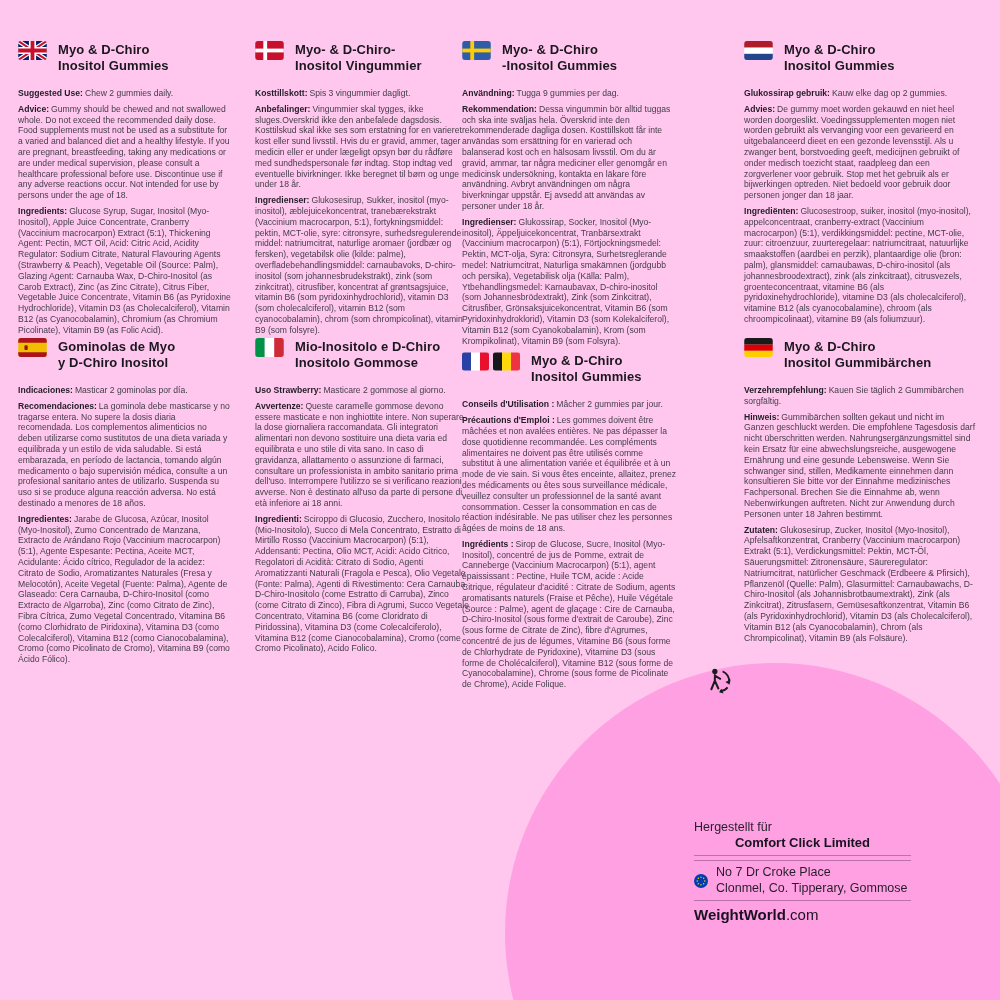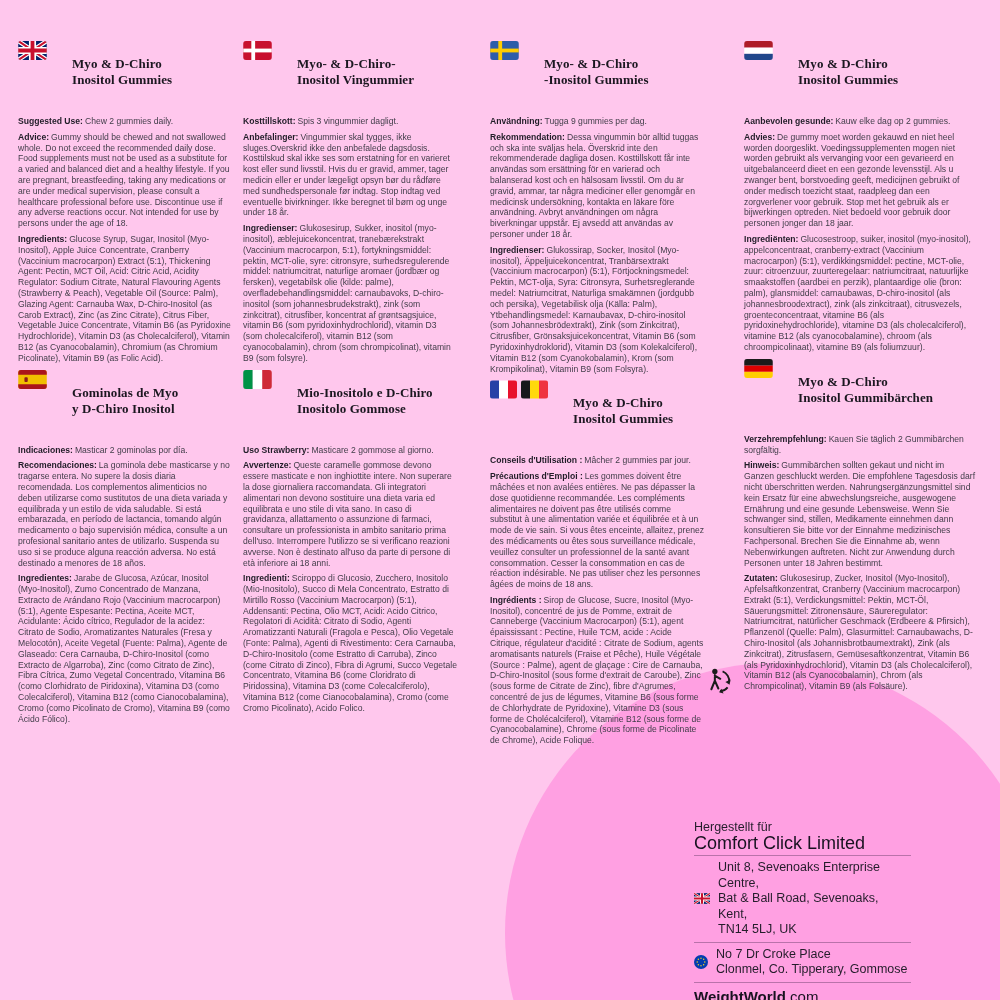--- a/index.html
+++ b/index.html
@@ -1,33 +1,33 @@
 <!DOCTYPE html>
 <html><head>
 <meta charset="utf-8">
 <style>
   html,body{margin:0;padding:0;background:#e9e9e9;}
   .page{position:relative;width:1000px;height:1000px;overflow:hidden;background:#ffc7ed;
         font-family:"Liberation Sans",sans-serif;-webkit-font-smoothing:antialiased;}
   .circle{position:absolute;left:505px;top:663px;width:540px;height:540px;border-radius:50%;background:#ffa0e2;}
   .col{position:absolute;top:40px;width:214px;}
-  .col1{left:18px;} .col2{left:243px;} .col3{left:490px;} .col4{left:744px;width:232px;}
+  .col1{left:18px;} .col2{left:255px;} .col3{left:462px;} .col4{left:744px;width:232px;}
   .lang-block{display:block;}
   .row1{min-height:297px;}
   .lang-header{display:flex;align-items:flex-start;gap:9px;margin:0 0 12px 0;}
   .flags{display:flex;gap:4px;flex:0 0 auto;padding-top:1px;}
   .flag{display:block;border-radius:3px;overflow:hidden;line-height:0;}
   .flag svg{display:block;}
-  h2{margin:16px;font-size:13px;line-height:16px;font-weight:bold;color:#1b1720;letter-spacing:.1px;font-family:Liberation Serif, serif;}
+  h2{margin:2px;font-size:13px;line-height:16px;font-weight:bold;color:#1b1720;letter-spacing:.1px;}
   p.sec{margin:0 0 5px 0;font-size:8.6px;line-height:10.8px;color:#413d49;}
   p.sec b{color:#211d28;margin-right:2px;}
   .triman{position:absolute;left:704px;top:666px;line-height:0;}
   .footer{position:absolute;left:694px;top:820px;width:217px;color:#241d2b;}
   .made-for{font-size:12.5px;line-height:15px;}
-  .company{font-size:18px;line-height:16px;font-weight:normal;color:#181220;}
+  .company{font-size:13px;line-height:16px;font-weight:bold;color:#181220;text-align:center;}
   .sep{border-top:1px solid rgba(70,40,80,.38);margin:4px 0;height:0;}
   .addr-row{display:flex;align-items:center;gap:8px;}
   .addr{font-size:12.5px;line-height:15.5px;}
   .mini-flag{display:block;border-radius:2px;overflow:hidden;line-height:0;flex:0 0 auto;}
   .mini-flag svg{display:block;}
   .brand{font-size:15px;line-height:18px;margin-top:5px;color:#181220;}
   .brand b{font-weight:bold;}
 </style>
 </head>
 <body>
@@ -163,21 +163,21 @@
             <span class="flag">
               <svg viewBox="0 0 60 40" width="29" height="19">
                 <rect width="60" height="14" fill="#AE1C28"></rect>
                 <rect y="14" width="60" height="13" fill="#fff"></rect>
                 <rect y="27" width="60" height="13" fill="#21468B"></rect>
               </svg>
             </span>
           </span>
         <h2><span>Myo &amp; D-Chiro</span><br><span>Inositol Gummies</span></h2>
       </div>
-      <p class="sec"><b>Aanbevolen gesunde:</b><span>Kauw elke dag op 2 gummies.</span></p>
+      <p class="sec"><b>Glukossirap gebruik:</b><span>Kauw elke dag op 2 gummies.</span></p>
       <p class="sec"><b>Advies:</b><span>De gummy moet worden gekauwd en niet heel worden doorgeslikt. Voedingssupplementen mogen niet worden gebruikt als vervanging voor een gevarieerd en uitgebalanceerd dieet en een gezonde levensstijl. Als u zwanger bent, borstvoeding geeft, medicijnen gebruikt of onder medisch toezicht staat, raadpleeg dan een zorgverlener voor gebruik. Stop met het gebruik als er bijwerkingen optreden. Niet bedoeld voor gebruik door personen jonger dan 18 jaar.</span></p>
       <p class="sec"><b>Ingrediënten:</b><span>Glucosestroop, suiker, inositol (myo-inositol), appelconcentraat, cranberry-extract (Vaccinium macrocarpon) (5:1), verdikkingsmiddel: pectine, MCT-olie, zuur: citroenzuur, zuurteregelaar: natriumcitraat, natuurlijke smaakstoffen (aardbei en perzik), plantaardige olie (bron: palm), glansmiddel: carnaubawas, D-chiro-inositol (als johannesbroodextract), zink (als zinkcitraat), citrusvezels, groenteconcentraat, vitamine B6 (als pyridoxinehydrochloride), vitamine D3 (als cholecalciferol), vitamine B12 (als cyanocobalamine), chroom (als chroompicolinaat), vitamine B9 (als foliumzuur).</span></p>
     </section>
     <section class="lang-block">
       <div class="lang-header">
         <span class="flags">
             <span class="flag">
               <svg viewBox="0 0 60 40" width="29" height="19">
                 <rect width="60" height="14" fill="#1A1A1A"></rect>
                 <rect y="14" width="60" height="13" fill="#DD0000"></rect>
@@ -201,36 +201,20 @@
       <path d="M34.2 17.5 L33 24.2 L27.6 20.8 Z" fill="#1c1c1c"></path>
       <path d="M30.5 27.5 A14 14 0 0 1 21 32.6" stroke="#1c1c1c" stroke-width="2.4" fill="none"></path>
       <path d="M22.4 29.4 L19.4 34 L25.2 35.4 Z" fill="#1c1c1c"></path>
     </svg>
   </div>
 
   <div class="footer">
     <div class="made-for">Hergestellt für</div>
     <div class="company">Comfort Click Limited</div>
     <div class="sep"></div>
-    <div class="addr-row">
-      <span class="mini-flag">
-          <svg viewBox="0 0 60 40" width="16" height="13">
-            <rect width="60" height="40" fill="#012169"></rect>
-            <path d="M0 0L60 40M60 0L0 40" stroke="#fff" stroke-width="9"></path>
-            <path d="M0 0L60 40M60 0L0 40" stroke="#C8102E" stroke-width="4.5"></path>
-            <path d="M30 0V40M0 20H60" stroke="#fff" stroke-width="15"></path>
-            <path d="M30 0V40M0 20H60" stroke="#C8102E" stroke-width="8"></path>
-          </svg>
-        </span>
-      <div class="addr">
-        <div>Unit 8, Sevenoaks Enterprise Centre,</div>
-        <div>Bat &amp; Ball Road, Sevenoaks, Kent,</div>
-        <div>TN14 5LJ, UK</div>
-      </div>
-    </div>
     <div class="sep"></div>
     <div class="addr-row">
       <span class="mini-flag">
           <svg viewBox="0 0 24 24" width="14" height="14">
             <circle cx="12" cy="12" r="12" fill="#043CAE"></circle>
             <g fill="#FFD617">
               <circle cx="12" cy="5.5" r="1.2"></circle>
               <circle cx="16.6" cy="7.4" r="1.2"></circle>
               <circle cx="18.5" cy="12" r="1.2"></circle>
               <circle cx="16.6" cy="16.6" r="1.2"></circle>

